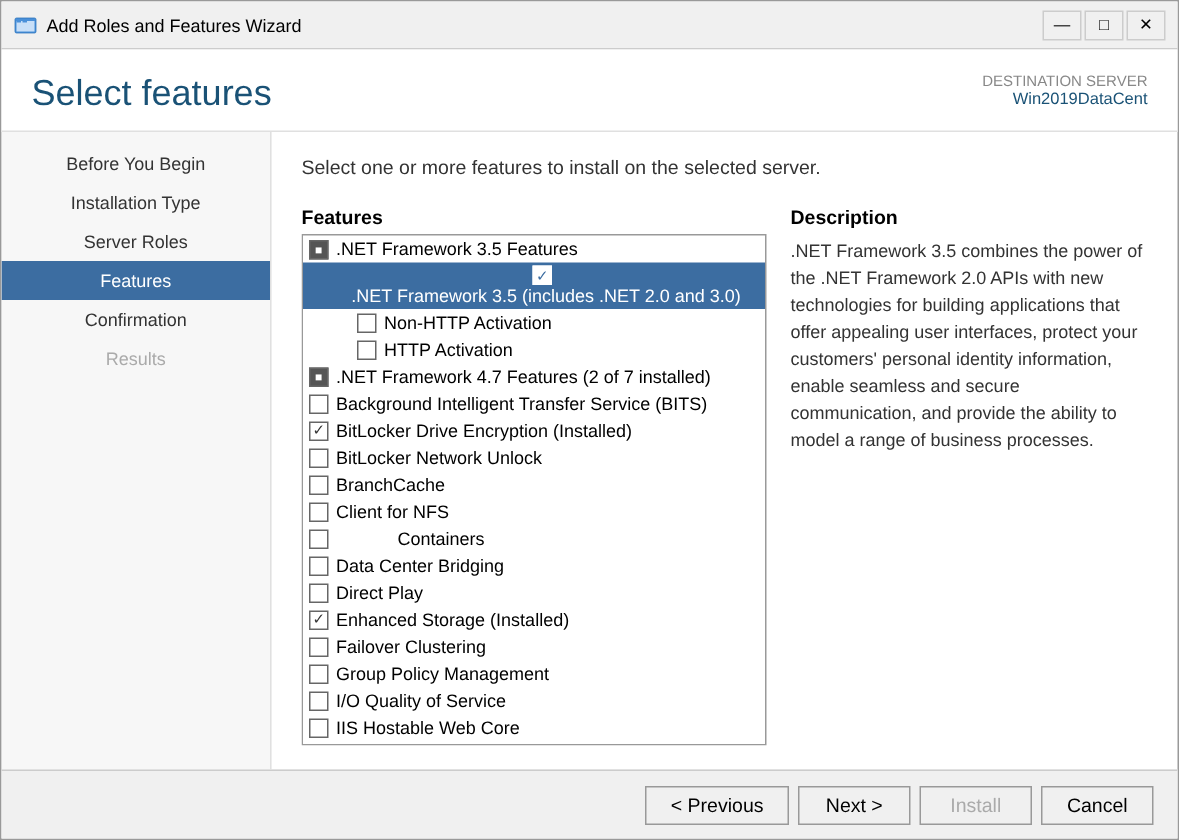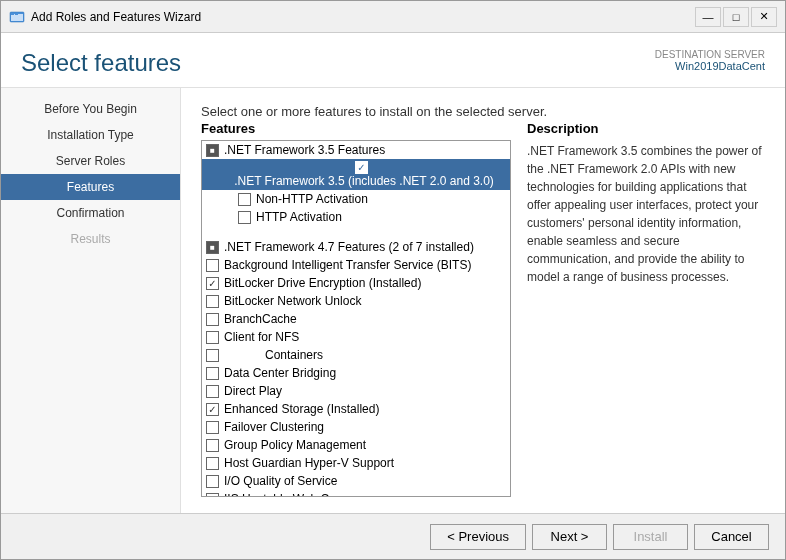--- a/index.html
+++ b/index.html
@@ -116,21 +116,21 @@
     .main-panel {
       flex: 1;
       padding: 16px 20px;
       overflow: hidden;
       display: flex;
       flex-direction: column;
     }
     .intro-text {
       font-size: 13px;
       color: #333;
-      margin-bottom: 2px;
+      margin-bottom: 18px;
     }
     .panel-body {
       display: flex;
       flex: 1;
       gap: 16px;
       overflow: hidden;
     }
     .features-section {
       display: flex;
       flex-direction: column;
@@ -300,21 +300,21 @@
                   <span>.NET Framework 3.5 (includes .NET 2.0 and 3.0)</span>
                 </div>
                 <div class="feature-item" style="padding-left: 36px;">
                   <div class="checkbox"></div>
                   <span>Non-HTTP Activation</span>
                 </div>
                 <div class="feature-item" style="padding-left: 36px;">
                   <div class="checkbox"></div>
                   <span>HTTP Activation</span>
                 </div>
-                <div class="feature-item" style="padding-left: 4px; margin-top: 12px;">
+                <div class="feature-item" style="padding-left: 4px;">
                   <div class="checkbox indeterminate"></div>
                   <span>.NET Framework 4.7 Features (2 of 7 installed)</span>
                 </div>
                 <div class="feature-item" style="padding-left: 4px;">
                   <div class="checkbox"></div>
                   <span>Background Intelligent Transfer Service (BITS)</span>
                 </div>
                 <div class="feature-item" style="padding-left: 4px;">
                   <div class="checkbox checked"></div>
                   <span>BitLocker Drive Encryption (Installed)</span>
@@ -347,24 +347,20 @@
                   <div class="checkbox checked"></div>
                   <span>Enhanced Storage (Installed)</span>
                 </div>
                 <div class="feature-item" style="padding-left: 4px;">
                   <div class="checkbox"></div>
                   <span>Failover Clustering</span>
                 </div>
                 <div class="feature-item" style="padding-left: 4px;">
                   <div class="checkbox"></div>
                   <span>Group Policy Management</span>
-                </div>
-                <div class="feature-item" style="padding-left: 4px;">
-                  <div class="checkbox"></div>
-                  <span>Host Guardian Hyper-V Support</span>
                 </div>
                 <div class="feature-item" style="padding-left: 4px;">
                   <div class="checkbox"></div>
                   <span>I/O Quality of Service</span>
                 </div>
                 <div class="feature-item" style="padding-left: 4px;">
                   <div class="checkbox"></div>
                   <span>IIS Hostable Web Core</span>
                 </div>
               </div>

